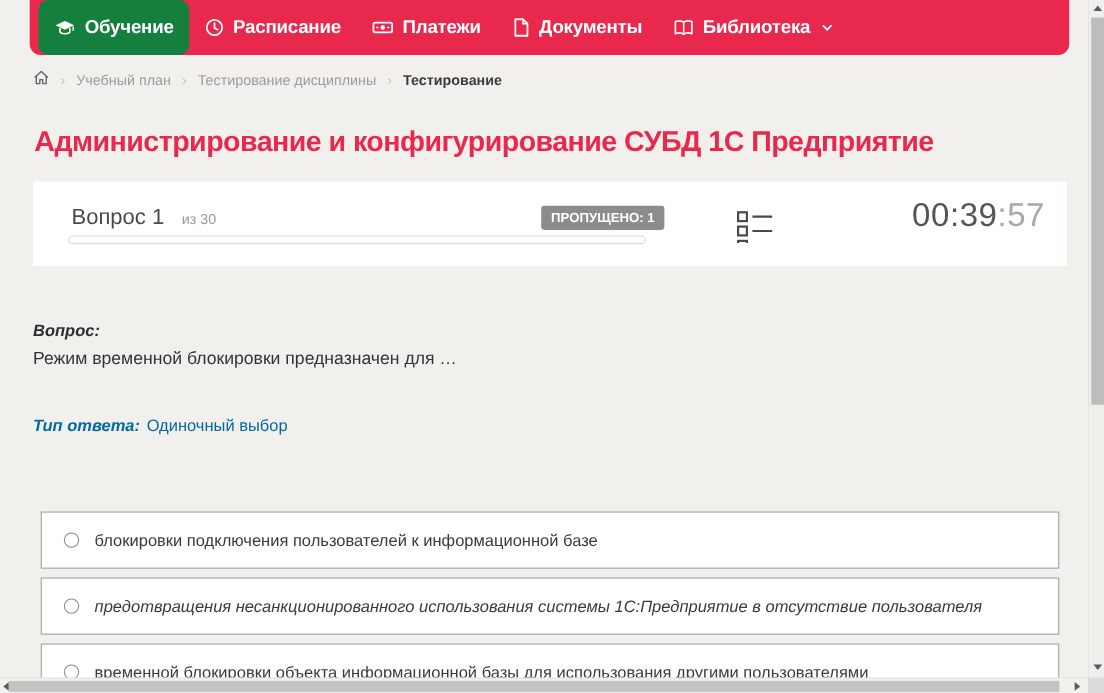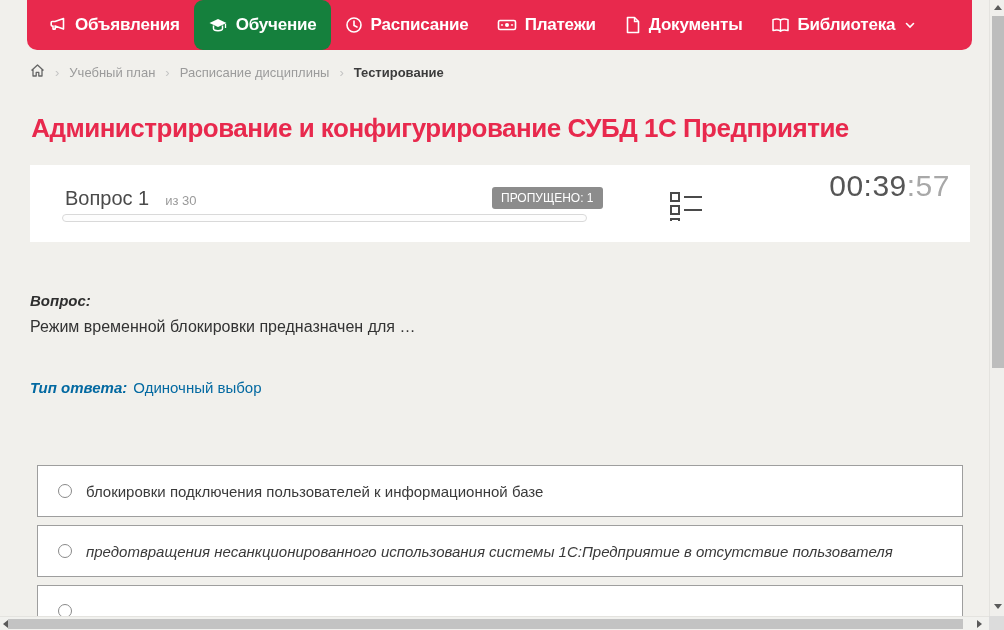--- a/index.html
+++ b/index.html
@@ -58,36 +58,36 @@
   .qnum {
     position:absolute; left:35px; top:22px;
     font-size:20px; color:#4a4a4a;
   }
   .qnum .of {
     font-size:13px; color:#9a9a9a; margin-left:16px;
   }
   .skip-badge {
     position:absolute; left:462px; top:22px; height:22px;
     background:#8c8c8c; color:#fff;
-    font-size:12px; font-weight:normal;
+    font-size:12px; font-weight:bold;
     padding:0 9px; line-height:22px;
     border-radius:3px; white-space:nowrap;
   }
   .progress-track {
     position:absolute; left:32px; top:49px; width:525px; height:8px;
     background:#fdfdfd; border:1px solid #d9d9d9; border-radius:5px;
     overflow:hidden;
   }
   .progress-fill { height:100%; width:0; background:#cfcfcf; }
   .qlist-btn {
     position:absolute; left:640px; top:26px; width:36px; height:30px;
     cursor:pointer; color:#4a4a4a;
   }
   .timer {
-    position:absolute; right:20px; top:4px;
+    position:absolute; right:20px; top:14px;
     font-size:30px; color:#555; letter-spacing:0.5px;margin-left:10px;
   }
   .timer .secs { color:#a8a8a8; }
   
   .q-heading {
     position:absolute; left:30px; top:292px;
     font-size:15px; font-weight:bold; font-style:italic; color:#2e2e2e;
   }
   .q-text {
     position:absolute; left:30px; top:318px;
@@ -135,28 +135,20 @@
   .arr-right { left:977px; top:3px; border-top:4px solid transparent; border-bottom:4px solid transparent; border-left:5px solid #5a5a5a; }
   .scroll-corner {
     position:absolute; left:989px; top:616px; width:15px; height:14px;
     background:#dcdcdc;
   }
 </style>
 </head>
 <body>
 
 <nav class="navbar">
-  <div class="nav-item">
-    <span>
-      <svg width="18" height="18" viewBox="0 0 18 18">
-          <path d="M14.5 2.5 6 5.5H3.2a1 1 0 0 0-1 1v2.6a1 1 0 0 0 1 1H4v3h2.2v-3H6l8.5 3z" fill="none" stroke="#fff" stroke-width="1.6" stroke-linejoin="round"></path>
-        </svg>
-    </span>
-    <span>Объявления</span>
-  </div>
   <div class="nav-item active">
     <span>
       <svg width="20" height="18" viewBox="0 0 20 18">
           <path d="M10 3 1.5 7 10 11l8.5-4z" fill="#fff"></path>
           <path d="M5.5 9.5v3c0 1.2 2 2.2 4.5 2.2s4.5-1 4.5-2.2v-3" fill="none" stroke="#fff" stroke-width="1.5"></path>
           <path d="M17.5 8v4" stroke="#fff" stroke-width="1.3"></path>
         </svg>
     </span>
     <span>Обучение</span>
   </div>
@@ -206,21 +198,21 @@
 
 <div class="breadcrumb">
   <span class="home-icon">
     <svg width="15" height="15" viewBox="0 0 15 15">
         <path d="M1.5 7.5 7.5 2l6 5.5M3 6.6V13h3.2V9.4h2.6V13H12V6.6" fill="none" stroke="#666" stroke-width="1.3" stroke-linejoin="round"></path>
       </svg>
   </span>
   <span class="crumb-sep">›</span>
   <span class="crumb">Учебный план</span>
   <span class="crumb-sep">›</span>
-  <span class="crumb">Расписание дисциплины</span>
+  <span class="crumb">Тестирование дисциплины</span>
   <span class="crumb-sep">›</span>
   <span class="crumb current">Тестирование</span>
 </div>
 
 <h1 class="page-title">Администрирование и конфигурирование СУБД 1С Предприятие</h1>
 
 <div class="qcard">
   <div class="qnum">
     <span>Вопрос 1</span><span class="of">из 30</span>
   </div>
@@ -258,20 +250,21 @@
 <div class="option" style="top:465px;">
   <span class="radio"></span>
   <span class="option-label">блокировки подключения пользователей к информационной базе</span>
 </div>
 <div class="option" style="top:525px;font-style:italic;">
   <span class="radio"></span>
   <span class="option-label">предотвращения несанкционированного использования системы 1С:Предприятие в отсутствие пользователя</span>
 </div>
 <div class="option" style="top:585px;">
   <span class="radio"></span>
+  <span class="option-label">временной блокировки объекта информационной базы для использования другими пользователями</span>
 </div>
 
 <div class="vscroll">
   <span class="arr arr-up"></span>
   <div class="vscroll-thumb"></div>
   <span class="arr arr-down"></span>
 </div>
 <div class="hscroll">
   <span class="arr arr-left"></span>
   <div class="hscroll-thumb"></div>

